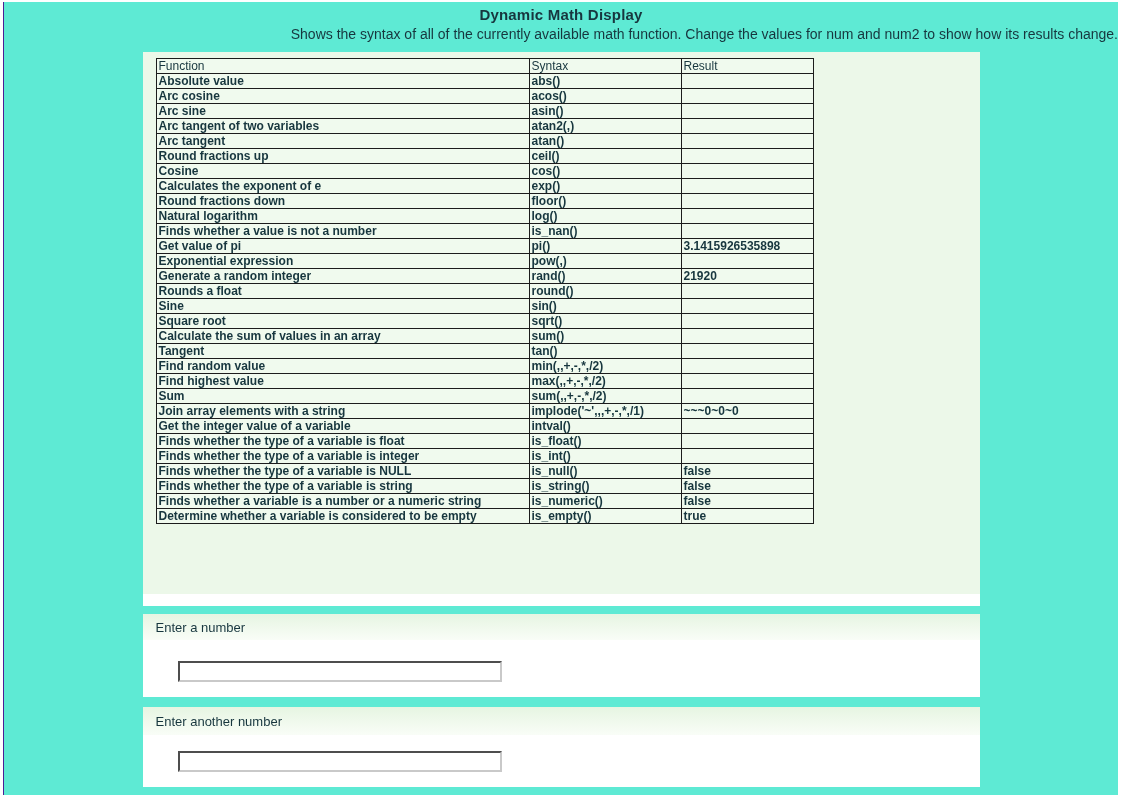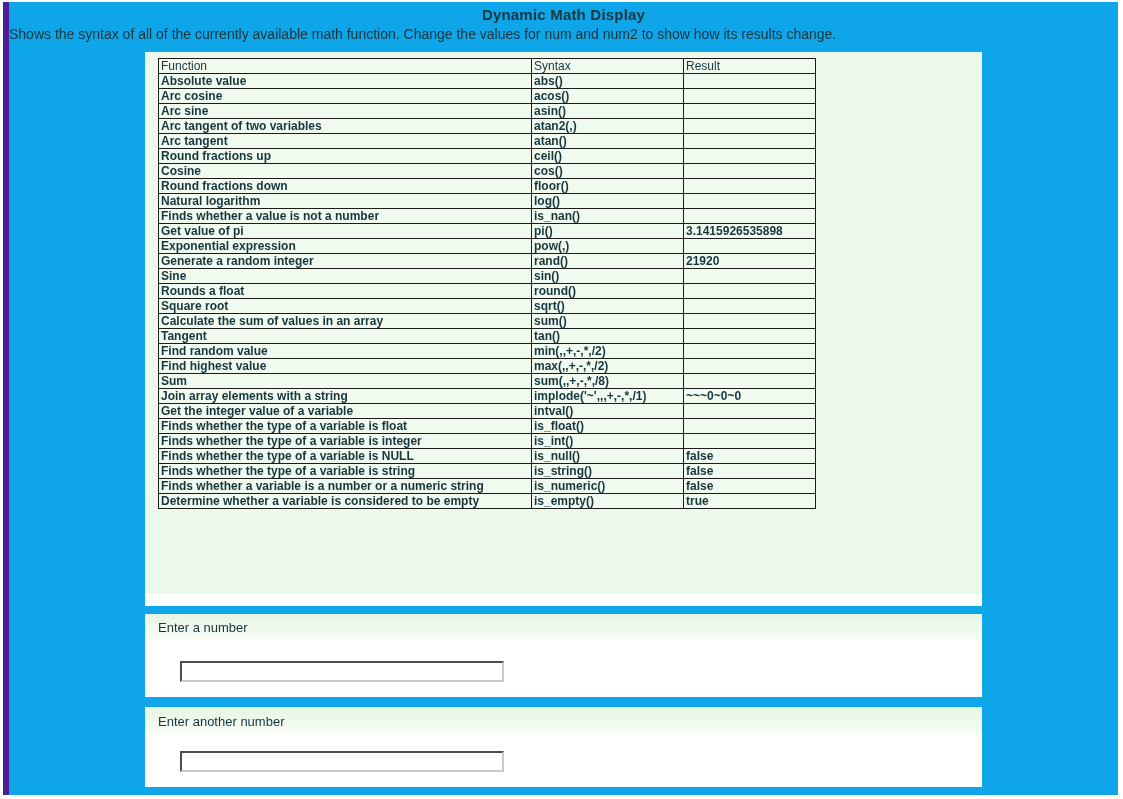--- a/index.html
+++ b/index.html
@@ -5,34 +5,34 @@
   * { margin:0; padding:0; box-sizing:border-box; }
   html,body { width:1123px; height:799px; }
   body {
     font-family:"Liberation Sans", sans-serif;
     background:#ffffff;
     overflow:hidden;
   }
   .viewport {
     position:absolute;
     left:3px; top:2px; right:5px; bottom:4px;
-    background:#0ea5e9;
-    border-left:6px solid #4c1d95;
+    background:#5eead4;
+    border-left:1px solid #4c1d95;
     color:#17363e;
   }
   .page-title {
     text-align:center;
     font-size:15px;
     font-weight:bold;
     letter-spacing:0.2px;
     margin-top:4px;
     line-height:18px;
   }
   .page-subtitle {
-    text-align:left;
+    text-align:right;
     font-size:14px;
     line-height:18px;
     margin-top:1px;
   }
   .sections { width:837px; margin:0 auto; }
   .section-tint {
     background:#ecf8e9;
   }
   .table-area {
     margin-top:9px;
@@ -147,20 +147,25 @@
               <td>Round fractions up</td>
               <td>ceil()</td>
               <td></td>
             </tr>
             <tr>
               <td>Cosine</td>
               <td>cos()</td>
               <td></td>
             </tr>
             <tr>
+              <td>Calculates the exponent of e</td>
+              <td>exp()</td>
+              <td></td>
+            </tr>
+            <tr>
               <td>Round fractions down</td>
               <td>floor()</td>
               <td></td>
             </tr>
             <tr>
               <td>Natural logarithm</td>
               <td>log()</td>
               <td></td>
             </tr>
             <tr>
@@ -177,30 +182,30 @@
               <td>Exponential expression</td>
               <td>pow(,)</td>
               <td></td>
             </tr>
             <tr>
               <td>Generate a random integer</td>
               <td>rand()</td>
               <td>21920</td>
             </tr>
             <tr>
+              <td>Rounds a float</td>
+              <td>round()</td>
+              <td></td>
+            </tr>
+            <tr>
               <td>Sine</td>
               <td>sin()</td>
               <td></td>
             </tr>
             <tr>
-              <td>Rounds a float</td>
-              <td>round()</td>
-              <td></td>
-            </tr>
-            <tr>
               <td>Square root</td>
               <td>sqrt()</td>
               <td></td>
             </tr>
             <tr>
               <td>Calculate the sum of values in an array</td>
               <td>sum()</td>
               <td></td>
             </tr>
             <tr>
@@ -213,21 +218,21 @@
               <td>min(,,+,-,*,/2)</td>
               <td></td>
             </tr>
             <tr>
               <td>Find highest value</td>
               <td>max(,,+,-,*,/2)</td>
               <td></td>
             </tr>
             <tr>
               <td>Sum</td>
-              <td>sum(,,+,-,*,/8)</td>
+              <td>sum(,,+,-,*,/2)</td>
               <td></td>
             </tr>
             <tr>
               <td>Join array elements with a string</td>
               <td>implode('~',,,+,-,*,/1)</td>
               <td>~~~0~0~0</td>
             </tr>
             <tr>
               <td>Get the integer value of a variable</td>
               <td>intval()</td>

